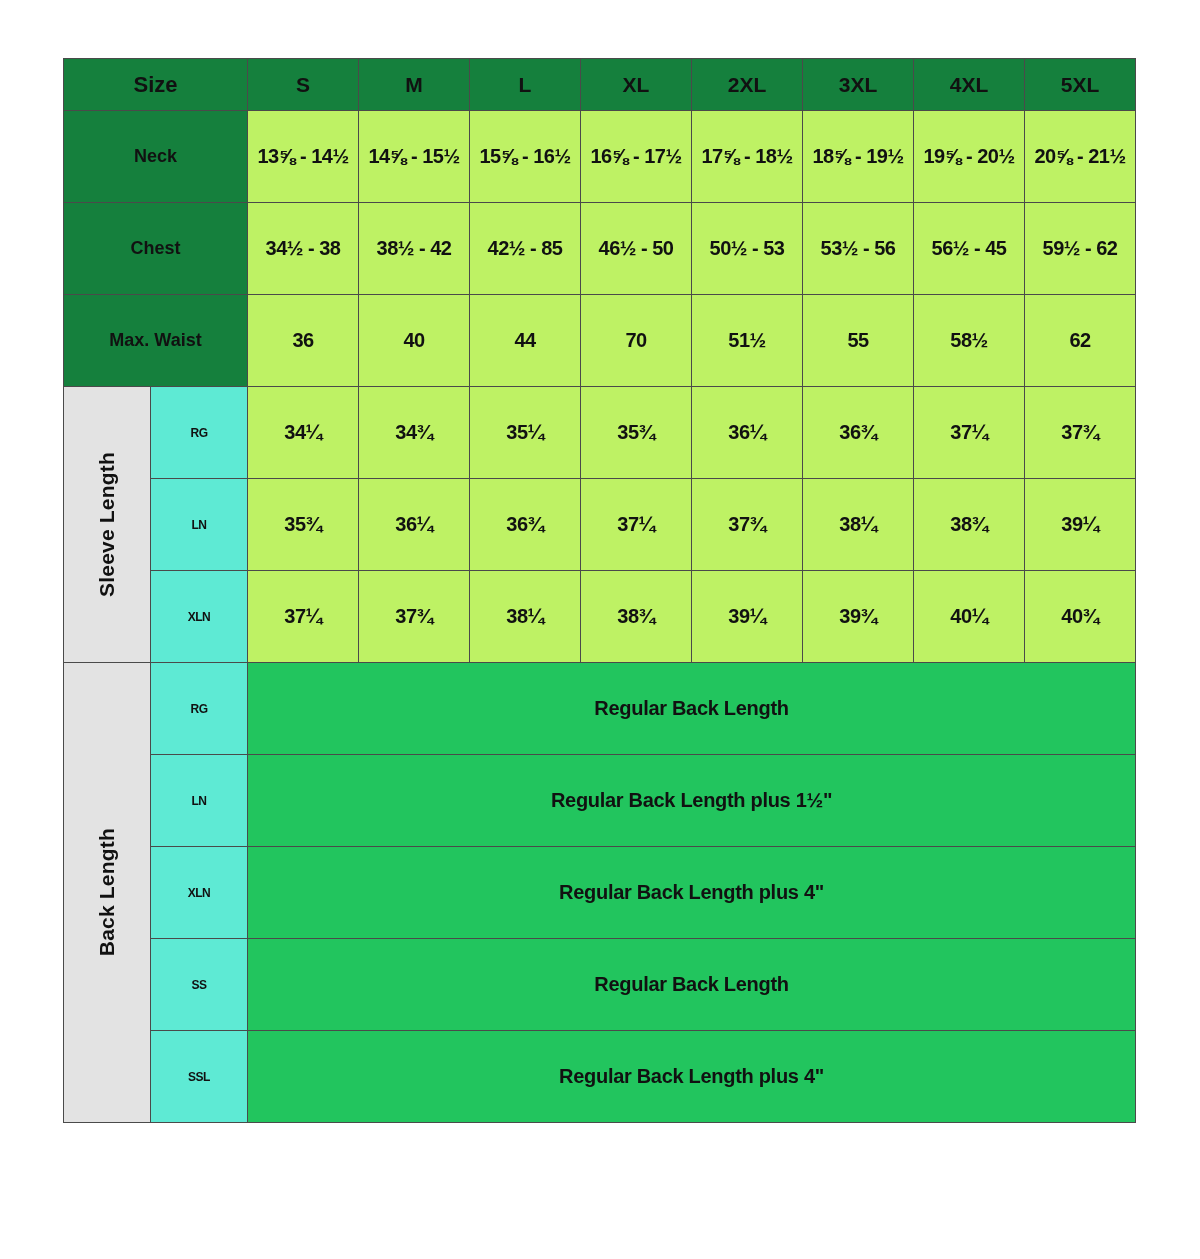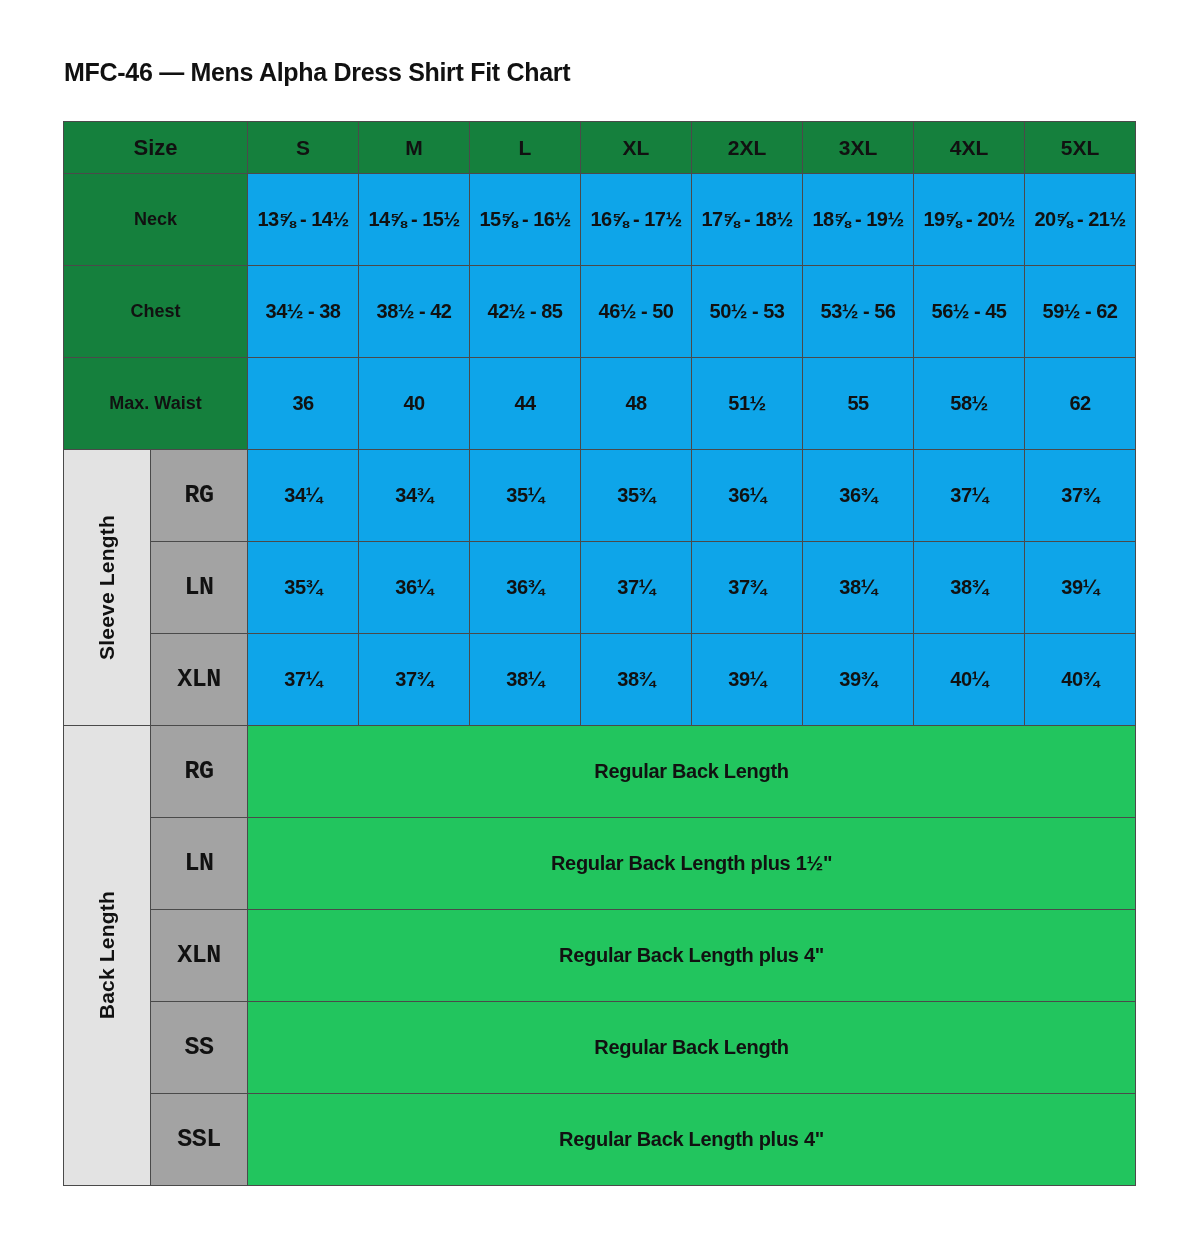--- a/index.html
+++ b/index.html
@@ -44,41 +44,39 @@
   td.vcell { background: #e3e3e3; }
   .vlabel {
     writing-mode: vertical-rl;
     transform: rotate(180deg);
     font-weight: bold;
     font-size: 21px;
     margin: 0 auto;
     letter-spacing: 0.2px;
   }
   td.sub {
-    font-size: 25px;
+    font-size: 12px;
     letter-spacing: -0.5px;
-    background: #a3a3a3;
-    font-family: Liberation Mono, monospace;
+    background: #5eead4;
   }
   td.data {
     font-size: 20px;
     letter-spacing: -0.5px;
-    background: #0ea5e9;
+    background: #bef264;
   }
   td.span-cell {
     font-size: 20px;
     letter-spacing: -0.3px;
     background: #22c55e;
   }
 </style>
 </head>
 <body>
 
 <div class="page">
-  <h1 class="title">MFC-46 — Mens Alpha Dress Shirt Fit Chart</h1>
 
   <table class="fit-chart">
     <colgroup>
       <col style="width:87px">
       <col style="width:97px">
       <col style="width:111px">
         <col style="width:111px">
         <col style="width:111px">
         <col style="width:111px">
       <col style="width:111px">
@@ -122,21 +120,21 @@
       <td class="data">53½ - 56</td>
       <td class="data">56½ - 45</td>
       <td class="data">59½ - 62</td>
     </tr>
 
     <tr class="body-row">
       <th colspan="2" class="gray row-hd">Max. Waist</th>
       <td class="data">36</td>
       <td class="data">40</td>
       <td class="data">44</td>
-      <td class="data">48</td>
+      <td class="data">70</td>
       <td class="data">51½</td>
       <td class="data">55</td>
       <td class="data">58½</td>
       <td class="data">62</td>
     </tr>
 
     <tr class="body-row">
       <td rowspan="3" class="vcell">
         <div class="vlabel">Sleeve Length</div>
       </td>

